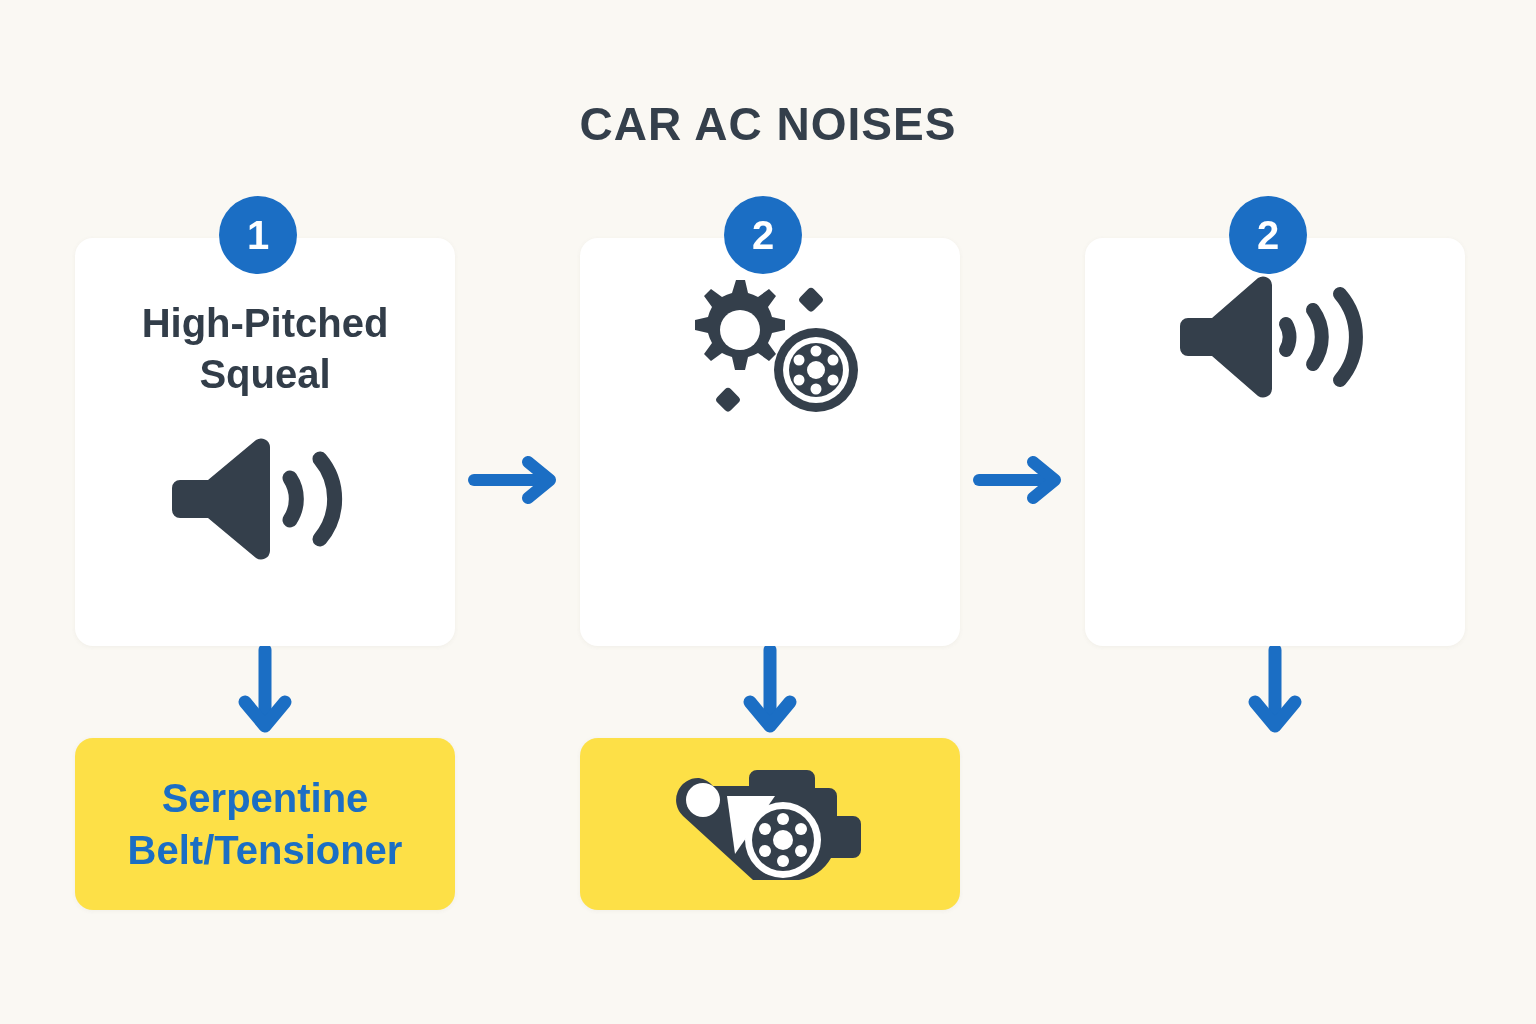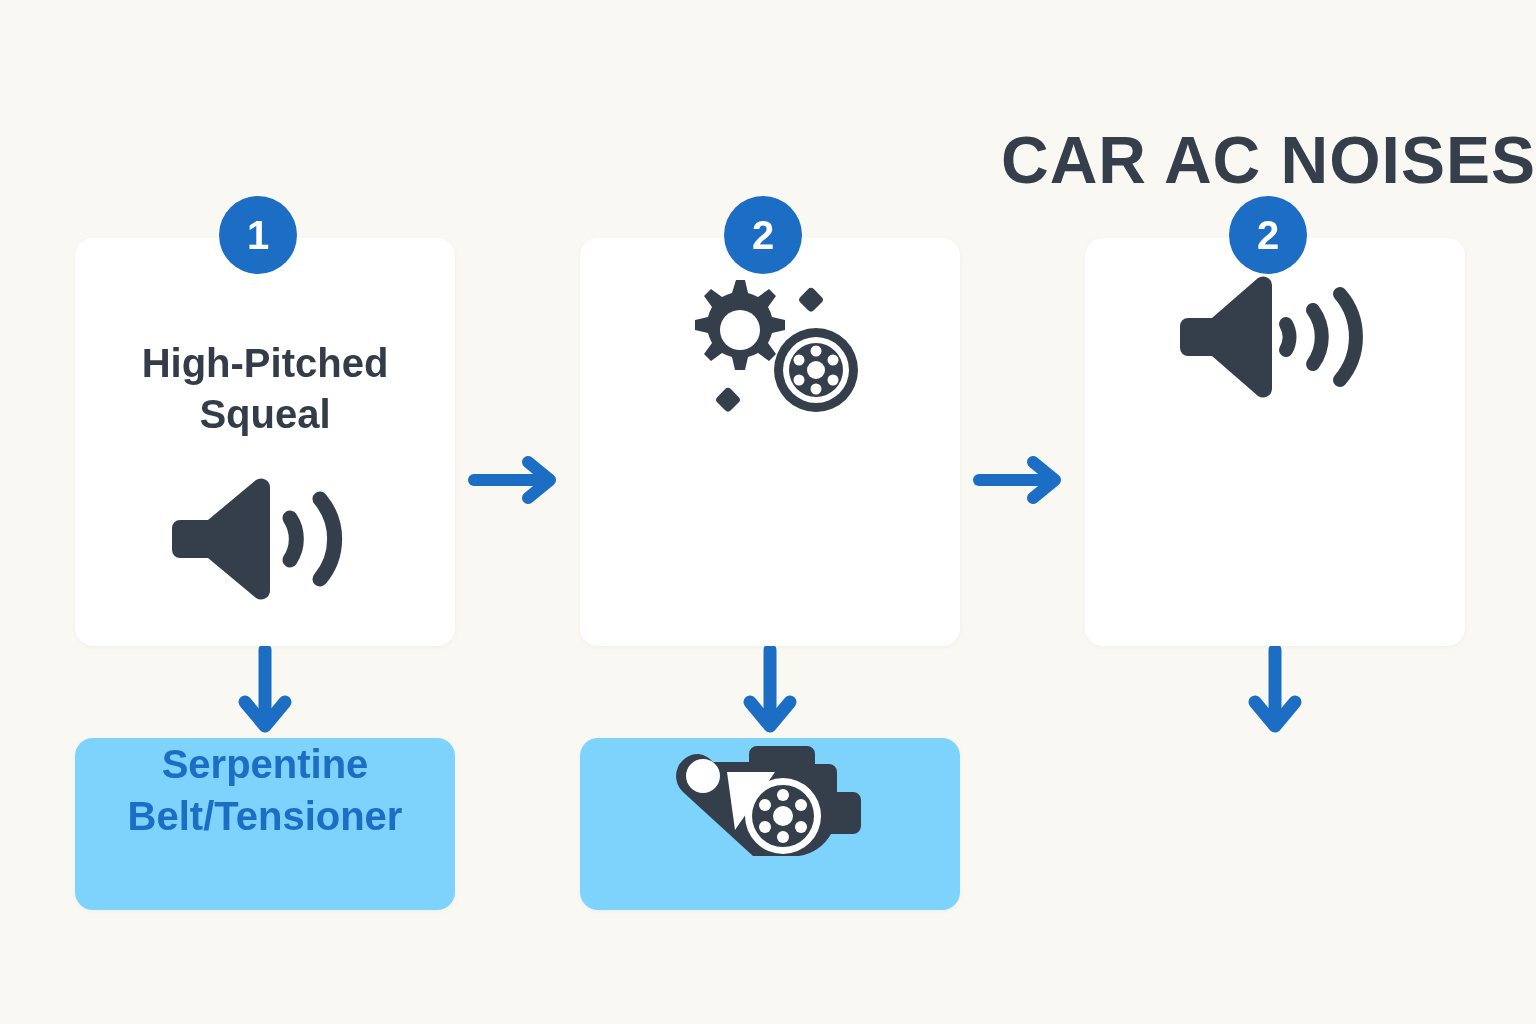--- a/index.html
+++ b/index.html
@@ -10,25 +10,25 @@
     width: 1536px;
     height: 1024px;
     background: #faf8f3;
     font-family: "Liberation Sans", sans-serif;
     overflow: hidden;
     position: relative;
   }
 
   #page-title {
     position: absolute;
-    top: 78px;
+    top: 66px;
     left: 0;
     width: 1536px;
-    text-align: right;
-    font-size: 66px;
+    text-align: center;
+    font-size: 46px;
     font-weight: 700;
     letter-spacing: 1px;
     color: #343f4b;
   }
 
   
   .column {
     position: absolute;
     top: 238px;
     width: 380px;
@@ -65,21 +65,21 @@
     display: flex;
     align-items: center;
     justify-content: center;
     line-height: 1;
   }
   .col-0 .badge { margin-left: -7px; }
   .col-1 .badge { margin-left: -7px; }
   .col-2 .badge { margin-left: -7px; }
 
   .noise-title {
-    margin-top: 100px;
+    margin-top: 60px;
     font-size: 40px;
     font-weight: 700;
     line-height: 1.28;
     color: #323d49;
     text-align: center;
     width: 340px;
   }
 
   .noise-icon {
     margin-top: 34px;
@@ -95,25 +95,25 @@
     height: 92px;
     display: flex;
     align-items: center;
     justify-content: center;
   }
 
   
   .cause-card {
     width: 380px;
     height: 172px;
-    background: #7dd3fc;
+    background: #fde047;
     border-radius: 18px;
     box-shadow: 0 1px 4px rgba(120,110,95,0.07);
     display: flex;
-    align-items: flex-start;
+    align-items: center;
     justify-content: center;
   }
   .cause-text {
     font-size: 40px;
     font-weight: 700;
     line-height: 1.3;
     color: #1b6ec4;
     text-align: center;
     width: 350px;
   }

